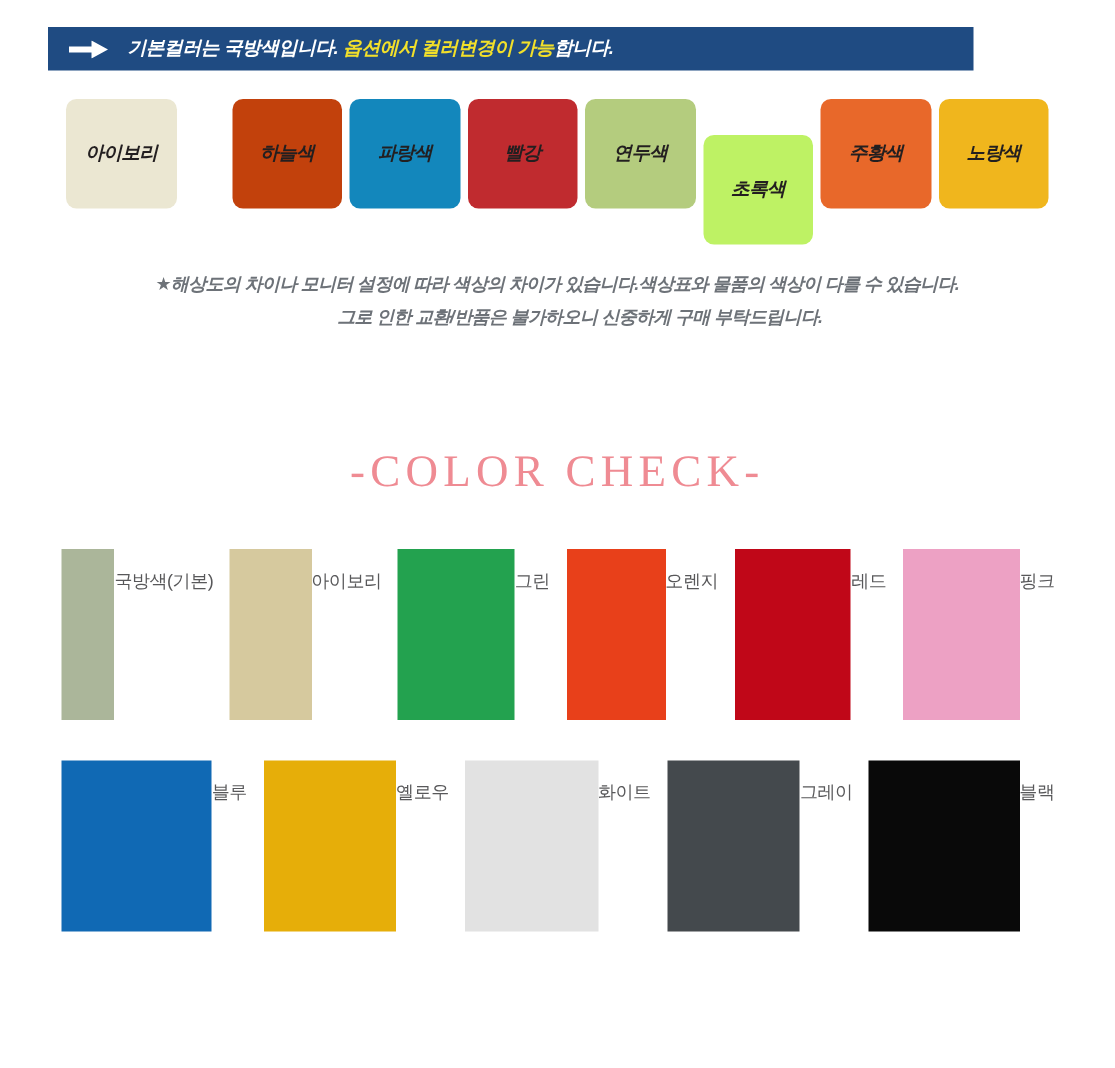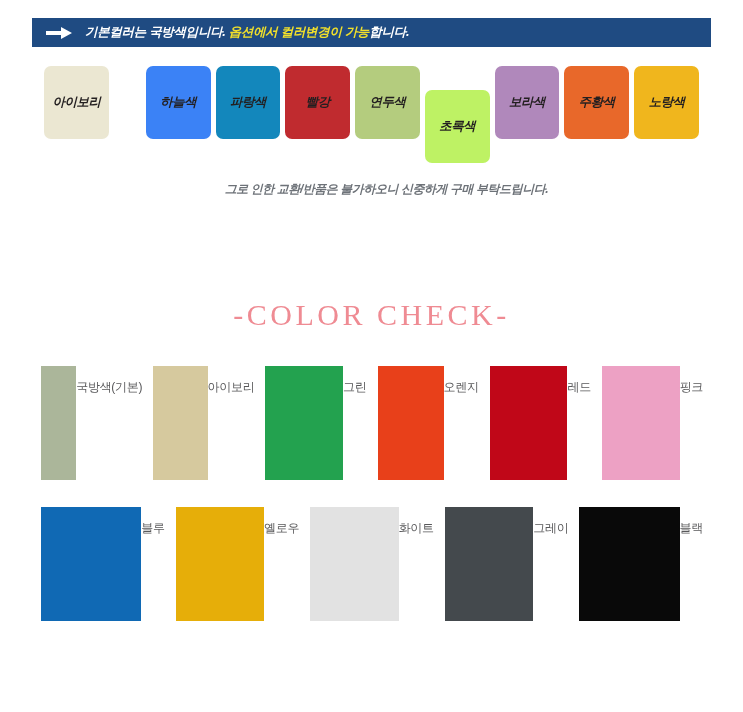--- a/index.html
+++ b/index.html
@@ -14,21 +14,21 @@
     font-family: "Liberation Sans", "DejaVu Sans", sans-serif;
     overflow: hidden;
     position: relative;
   }
 
   
   .notice-bar {
     position: absolute;
     left: 32px;
     top: 18px;
-    width: 679px;
+    width: 617px;
     height: 29px;
     background: #1f4b82;
     display: flex;
     align-items: center;
     padding-left: 14px;
   }
   .arrow-icon {
     width: 26px;
     height: 12px;
     flex: 0 0 auto;
@@ -146,47 +146,45 @@
   </svg>
   <div class="notice-text">
     <span>기본컬러는 국방색입니다. </span><span class="hl" style="color: rgb(242, 224, 42);">옵션에서 컬러변경이 가능</span><span>합니다.</span>
   </div>
 </div>
 
 <div class="swatch-strip">
   <div class="swatch-chip" style="background: rgb(235, 231, 210);">
     <span class="swatch-chip-label">아이보리</span>
   </div>
-  <div class="swatch-chip" style="background: #3b82f6; margin-left: 32px;">
+  <div class="swatch-chip" style="background: #c2410c; margin-left: 32px;">
     <span class="swatch-chip-label">하늘색</span>
   </div>
   <div class="swatch-chip" style="background: rgb(19, 135, 188);">
     <span class="swatch-chip-label">파랑색</span>
   </div>
   <div class="swatch-chip" style="background: rgb(192, 43, 47);">
     <span class="swatch-chip-label">빨강</span>
   </div>
   <div class="swatch-chip" style="background: rgb(180, 204, 126);">
     <span class="swatch-chip-label">연두색</span>
   </div>
   <div class="swatch-chip" style="background: #bef264; margin-top: 24px;">
     <span class="swatch-chip-label">초록색</span>
   </div>
-  <div class="swatch-chip" style="background: rgb(176, 136, 187);">
-    <span class="swatch-chip-label">보라색</span>
-  </div>
   <div class="swatch-chip" style="background: rgb(232, 104, 42);">
     <span class="swatch-chip-label">주황색</span>
   </div>
   <div class="swatch-chip" style="background: rgb(240, 182, 29);">
     <span class="swatch-chip-label">노랑색</span>
   </div>
 </div>
 
 <div class="disclaimer">
+  <div class="disclaimer-line" style="color: rgb(109, 114, 120);"><span class="star-icon">★</span><span>해상도의 차이나 모니터 설정에 따라 색상의 차이가 있습니다.색상표와 물품의 색상이 다를 수 있습니다.</span></div>
   <div class="disclaimer-line second" style="color: rgb(109, 114, 120);">그로 인한 교환/반품은 불가하오니 신중하게 구매 부탁드립니다.</div>
 </div>
 
 <div class="section-title" style="color: rgb(239, 139, 147);">-COLOR CHECK-</div>
 
 <div class="color-grid">
 
   <div class="color-grid-row">
     <div class="color-cell">
       <div class="color-tile" style="background: rgb(171, 182, 154);"></div>

